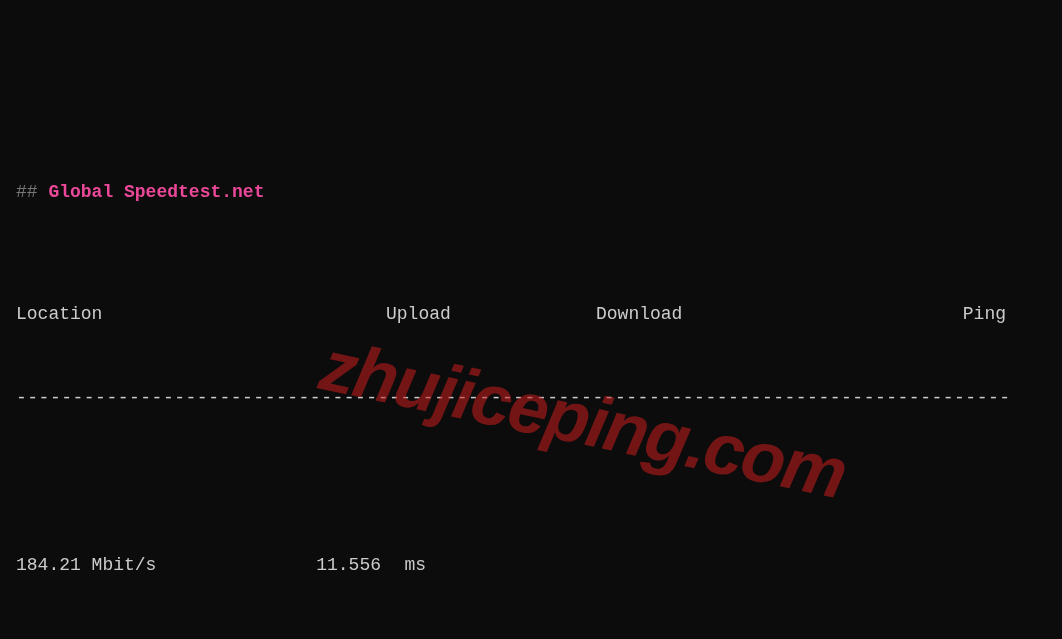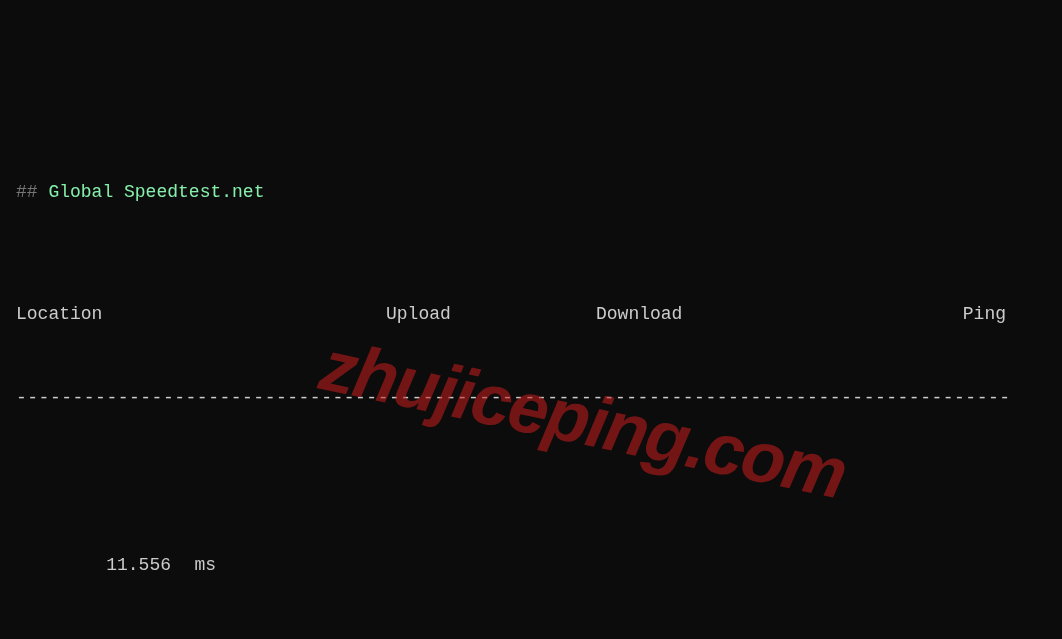--- a/index.html
+++ b/index.html
@@ -14,21 +14,22 @@
       color: #cccccc;
       padding: 12px 16px;
       white-space: pre;
       line-height: 1.55;
       width: 1062px;
     }
     .title-prefix {
       color: #767676;
     }
     .title-text {
-      color: #86efac;
+      color: #ec4899;
+      font-weight: bold;
     }
     .header-row {
       display: flex;
       color: #cccccc;
       margin-top: 10px;
     }
     .dashed-line {
       color: #cccccc;
       letter-spacing: 0.5px;
     }
@@ -86,21 +87,21 @@
 <div class="terminal">
   <div><span class="title-prefix">## </span><span class="title-text">Global Speedtest.net</span></div>
 
   <div class="header-row">
     <span class="col-location">Location</span><span class="col-upload">Upload</span><span class="col-download">Download</span><span class="col-ping">    <span>Ping</span></span>
   </div>
   <div class="dashed-line">----------------------------------------------------------------------------------------</div>
 
   <div class="nearby-section">
     <div class="data-row">
-      <span class="col-ping"><span class="ping-num">11.556</span><span> ms</span></span>
+      <span class="col-upload">184.21 Mbit/s</span><span class="col-ping"><span class="ping-num">11.556</span><span> ms</span></span>
     </div>
     <div class="dashed-line">----------------------------------------------------------------------------------------</div>
   </div>
 
   
 
   
 
   <div class="watermark">zhujiceping.com</div>
 </div>

